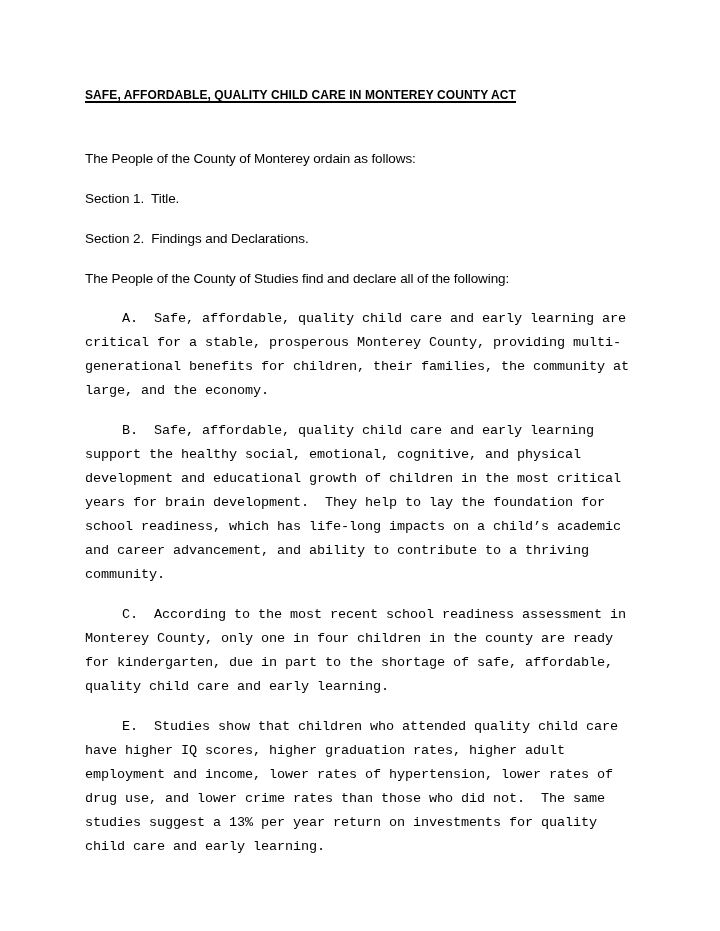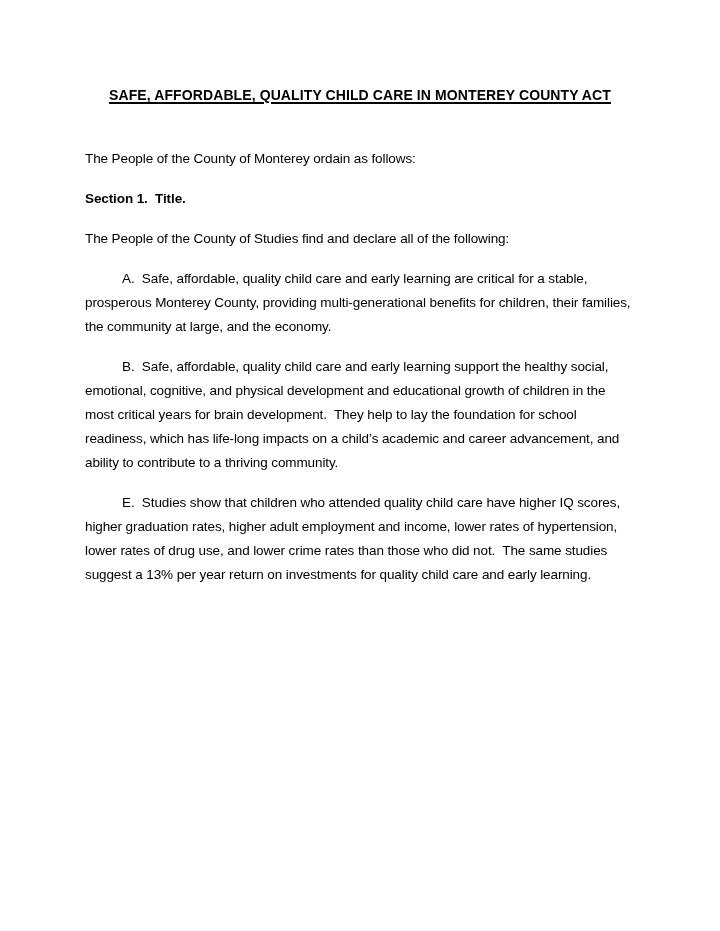--- a/index.html
+++ b/index.html
@@ -12,62 +12,65 @@
     width: 720px;
     height: 931px;
     background: #ffffff;
     box-sizing: border-box;
     padding: 83px 85px 0 85px;
     font-family: "Liberation Sans", sans-serif;
     color: #000000;
     overflow: hidden;
   }
   .doc-title {
-    text-align: center;
-    font-size: 14px;
+    text-align: left;
+    font-size: 12px;
     font-weight: bold;
     line-height: 24px;
     margin: 0 0 40px 0;
     letter-spacing: 0.1px;
   }
   .doc-title .underlined {
     text-decoration: underline;
     text-decoration-thickness: 1.5px;
     text-underline-offset: 2px;
   }
   .para {
     font-size: 13.5px;
     line-height: 24px;
     margin: 0 0 16px 0;
     white-space: pre-wrap;
     letter-spacing: -0.1px;
   }
   .heading {
-    font-weight: bold;
+    font-weight: normal;
   }
   .finding {
     text-indent: 37px;
+    font-family: Liberation Mono, monospace;
   }
 </style>
 </head>
 <body>
 
 <div class="page">
 
   <h1 class="doc-title"><span class="underlined">SAFE, AFFORDABLE, QUALITY CHILD CARE IN MONTEREY COUNTY ACT</span></h1>
 
   <p class="para">The People of the County of Monterey ordain as follows:</p>
 
   <p class="para heading">Section 1.  Title.</p>
 
 
+  <p class="para heading">Section 2.  Findings and Declarations.</p>
 
   <p class="para">The People of the County of Studies find and declare all of the following:</p>
 
   <p class="para finding">A.  Safe, affordable, quality child care and early learning are critical for a stable, prosperous Monterey County, providing multi-generational benefits for children, their families, the community at large, and the economy.</p>
 
   <p class="para finding">B.  Safe, affordable, quality child care and early learning support the healthy social, emotional, cognitive, and physical development and educational growth of children in the most critical years for brain development.  They help to lay the foundation for school readiness, which has life-long impacts on a child’s academic and career advancement, and ability to contribute to a thriving community.</p>
 
+  <p class="para finding">C.  According to the most recent school readiness assessment in Monterey County, only one in four children in the county are ready for kindergarten, due in part to the shortage of safe, affordable, quality child care and early learning.</p>
 
 
   <p class="para finding">E.  Studies show that children who attended quality child care have higher IQ scores, higher graduation rates, higher adult employment and income, lower rates of hypertension, lower rates of drug use, and lower crime rates than those who did not.  The same studies suggest a 13% per year return on investments for quality child care and early learning.</p>
 
 </div>
 
 </body></html>

